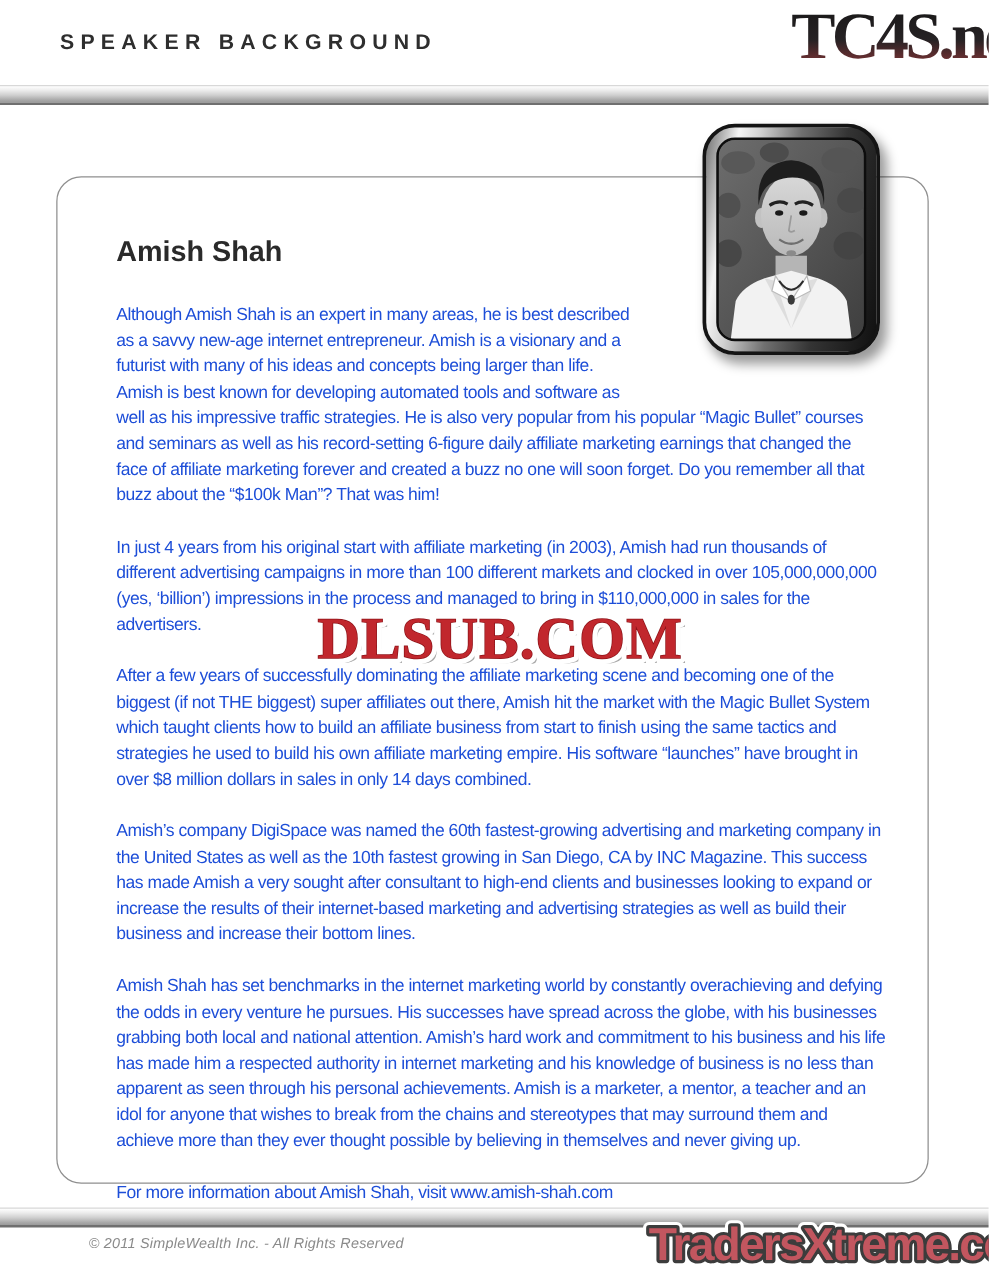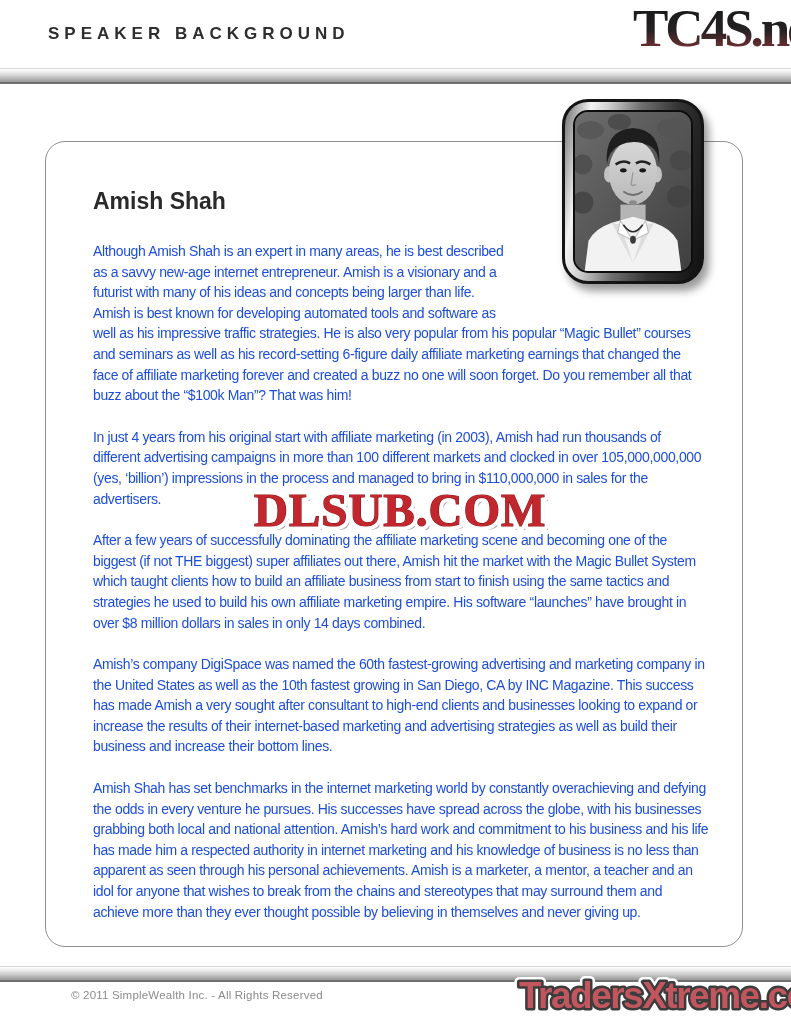--- a/index.html
+++ b/index.html
@@ -63,21 +63,21 @@
     overflow:hidden; box-sizing:border-box; background:#4a4a4a;
   }
   .photo-inner svg{ display:block; width:100%; height:100%; }
 
   
   .wm-dlsub{ position:absolute; left:250px; top:478px; z-index:5; }
   .wm-traders{ position:absolute; right:4px; top:970px; z-index:5; }
 
   
   .footer-copyright{
-    position:absolute; left:71px; top:989px; font-size:11.5px; color:#8a8a8a; letter-spacing:0.2px;
+    position:absolute; left:71px; top:989px; font-size:11.5px; color:#8a8a8a; letter-spacing:0.2px;font-style:italic;
   }
 </style>
 </head>
 <body>
 
 <div class="page">
 
   <div class="header-title">SPEAKER BACKGROUND</div>
 
 
@@ -151,20 +151,21 @@
   </div>
 
   <div class="card">
     <h2 class="profile-name">Amish Shah</h2>
 
     <p><span class="photo-spacer"></span><span>Although Amish Shah is an expert in many areas, he is best described as a savvy new-age internet entrepreneur. Amish is a visionary and a futurist with many of his ideas and concepts being larger than life. Amish is best known for developing automated tools and software as well as his impressive traffic strategies. He is also very popular from his popular “Magic Bullet” courses and seminars as well as his record-setting 6-figure daily affiliate marketing earnings that changed the face of affiliate marketing forever and created a buzz no one will soon forget. Do you remember all that buzz about the “$100k Man”? That was him!</span></p>
     <p>In just 4 years from his original start with affiliate marketing (in 2003), Amish had run thousands of different advertising campaigns in more than 100 different markets and clocked in over 105,000,000,000 (yes, ‘billion’) impressions in the process and managed to bring in $110,000,000 in sales for the advertisers.</p>
     <p>After a few years of successfully dominating the affiliate marketing scene and becoming one of the biggest (if not THE biggest) super affiliates out there, Amish hit the market with the Magic Bullet System which taught clients how to build an affiliate business from start to finish using the same tactics and strategies he used to build his own affiliate marketing empire. His software “launches” have brought in over $8 million dollars in sales in only 14 days combined.</p>
     <p>Amish’s company DigiSpace was named the 60th fastest-growing advertising and marketing company in the United States as well as the 10th fastest growing in San Diego, CA by INC Magazine. This success has made Amish a very sought after consultant to high-end clients and businesses looking to expand or increase the results of their internet-based marketing and advertising strategies as well as build their business and increase their bottom lines.</p>
     <p>Amish Shah has set benchmarks in the internet marketing world by constantly overachieving and defying the odds in every venture he pursues. His successes have spread across the globe, with his businesses grabbing both local and national attention. Amish’s hard work and commitment to his business and his life has made him a respected authority in internet marketing and his knowledge of business is no less than apparent as seen through his personal achievements. Amish is a marketer, a mentor, a teacher and an idol for anyone that wishes to break from the chains and stereotypes that may surround them and achieve more than they ever thought possible by believing in themselves and never giving up.</p>
+    <p>For more information about Amish Shah, visit www.amish-shah.com</p>
   </div>
 
   <svg class="wm-dlsub" width="306" height="66">
     <g font-family="Liberation Serif, DejaVu Serif, serif" font-size="47" font-weight="bold" letter-spacing="1">
       <text x="8" y="52" fill="rgba(60,60,60,0.45)">DLSUB.COM</text>
       <text x="4" y="48" fill="#ffffff" stroke="#ffffff" stroke-width="9" stroke-linejoin="round" paint-order="stroke">DLSUB.COM</text>
       <text x="4" y="48" fill="#c1272d" stroke="#8e1318" stroke-width="1.2" paint-order="stroke">DLSUB.COM</text>
     </g>
   </svg>
 

